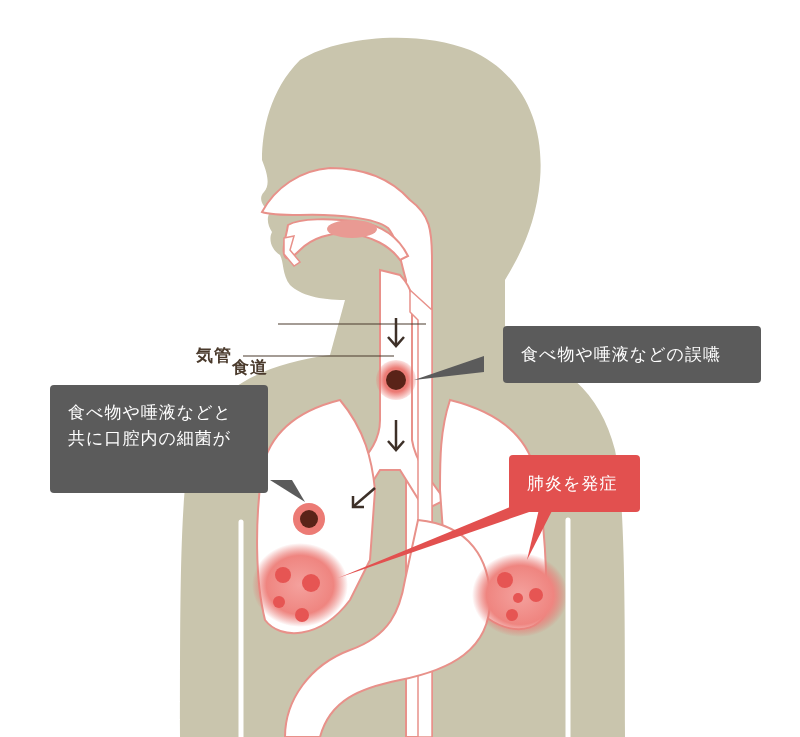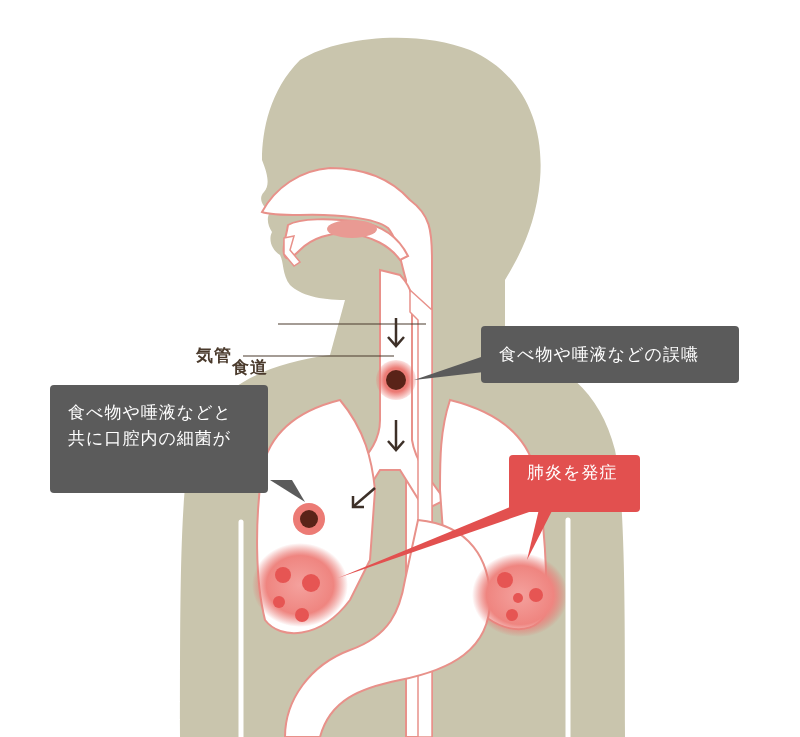--- a/index.html
+++ b/index.html
@@ -115,25 +115,25 @@
 
     <line x1="241" y1="522" x2="241" y2="737" stroke="#ffffff" stroke-width="5" stroke-linecap="round"></line>
     <line x1="568" y1="520" x2="568" y2="737" stroke="#ffffff" stroke-width="5" stroke-linecap="round"></line>
   </svg>
 
   
   <div class="label" style="left:232px; top:312px;margin-top:44px;">食道</div>
   <div class="label" style="left:196px; top:344px;">気管</div>
 
   
-  <div class="bubble dark" style="left:481px; top:326px; width:258px; height:57px; padding:15px 18px;">
+  <div class="bubble dark" style="left:503px; top:326px; width:258px; height:57px; padding:15px 18px;">
     <span class="line">食べ物や唾液などの誤嚥</span>
   </div>
 
   <div class="bubble dark" style="left:50px; top:385px; width:218px; height:108px; padding:14px 18px;">
     <span class="line">食べ物や唾液などと</span>
     <span class="line">共に口腔内の細菌が</span>
   </div>
 
-  <div class="bubble red" style="left:509px; top:455px; width:131px; height:57px; padding:4px 18px;">
+  <div class="bubble red" style="left:509px; top:455px; width:131px; height:57px; padding:15px 18px;">
     <span class="line">肺炎を発症</span>
   </div>
 </div>
 
 </body></html>

